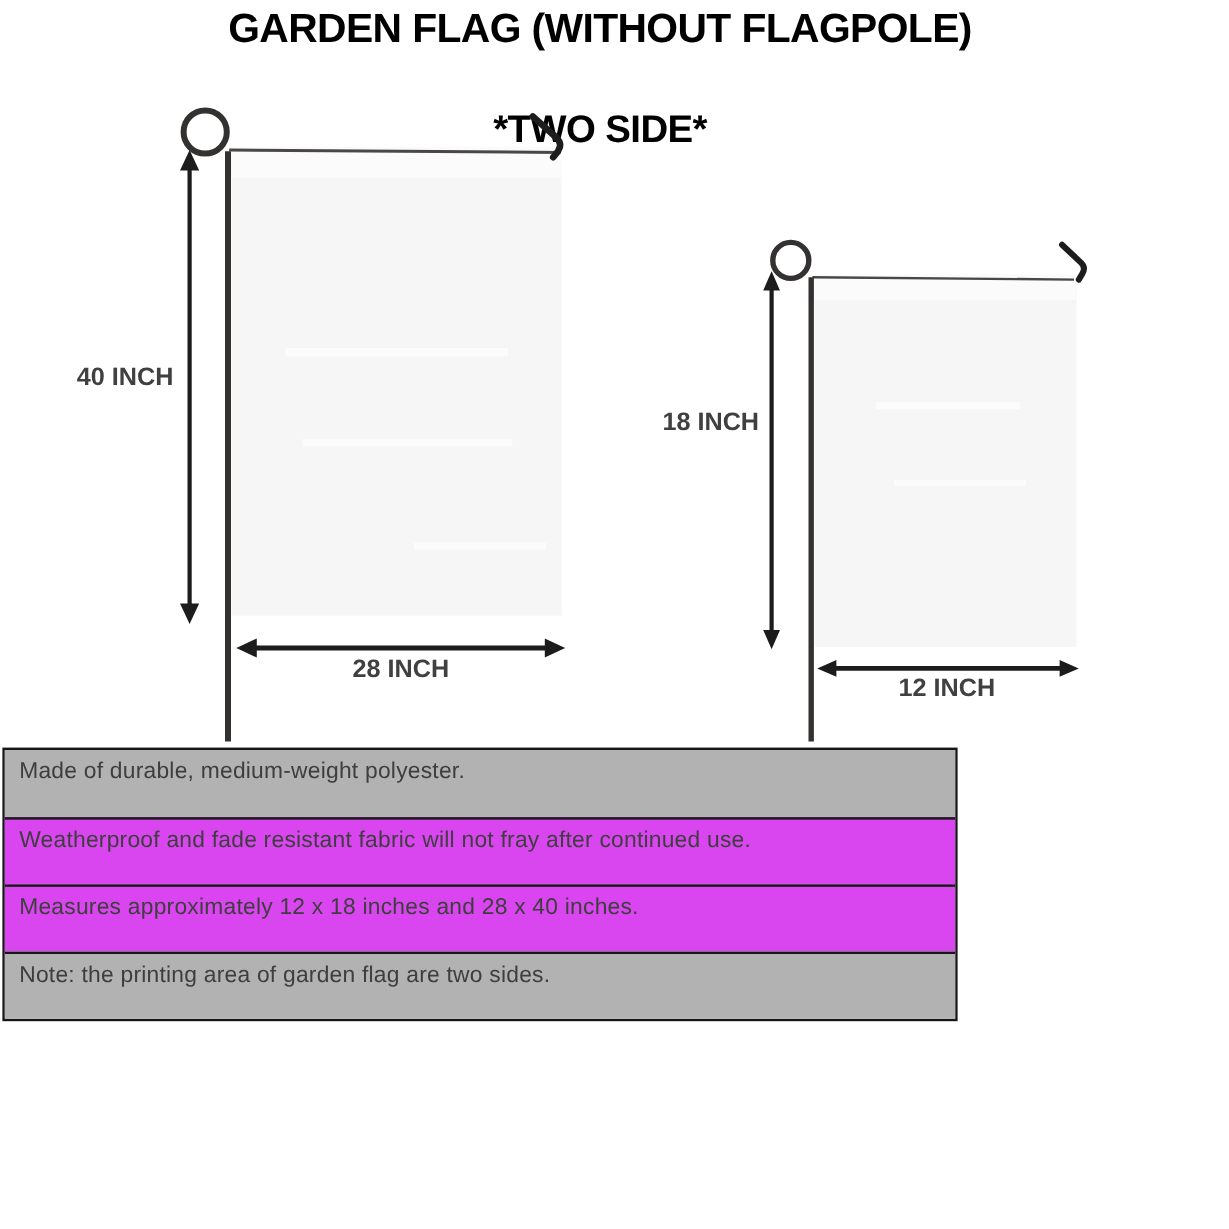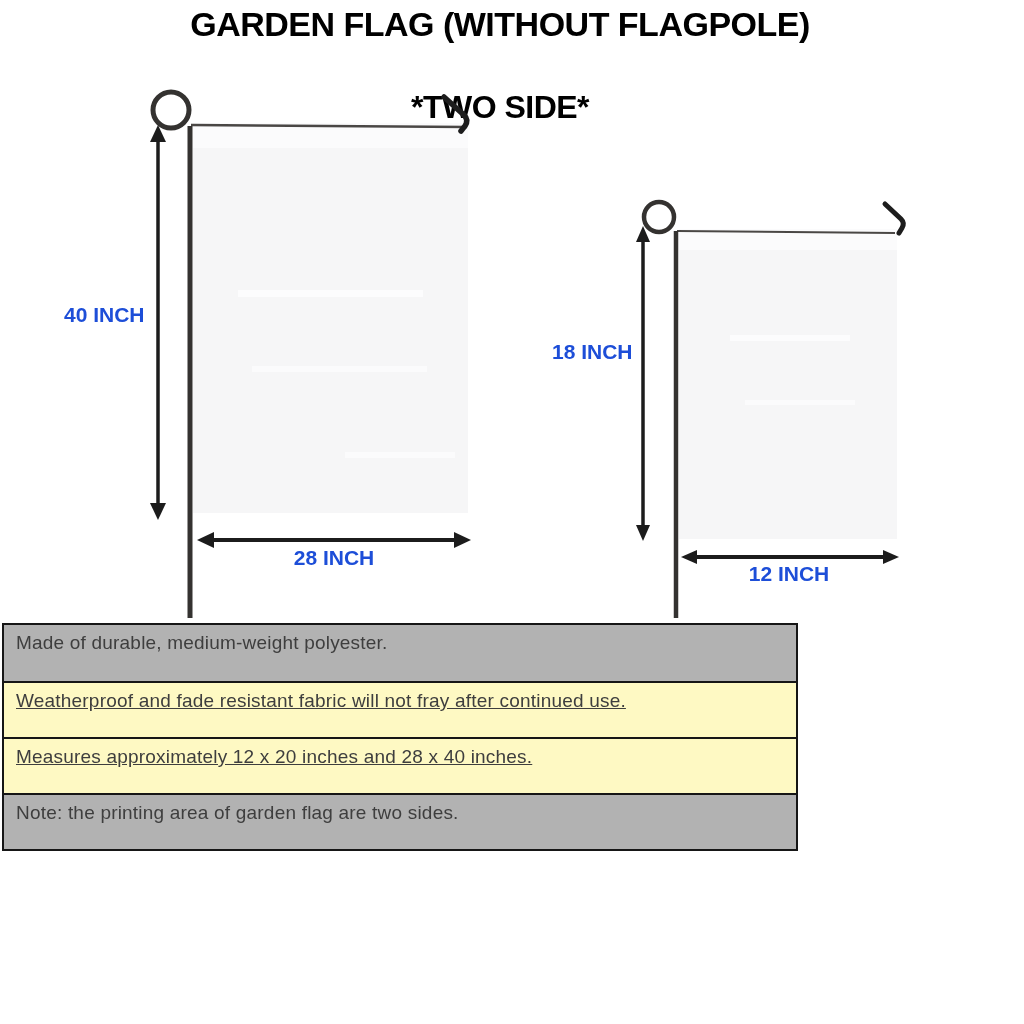--- a/index.html
+++ b/index.html
@@ -41,21 +41,21 @@
     position: absolute;
     top: 0;
     left: 0;
     width: 1024px;
     height: 1024px;
   }
   .dim-label {
     position: absolute;
     font-size: 21px;
     font-weight: 700;
-    color: #1d4ed8;
+    color: #404040;
     white-space: nowrap;
   }
   .dim-label.centered {
     text-align: center;
   }
   .features {
     position: absolute;
     left: 2px;
     top: 623px;
     width: 792px;
@@ -67,21 +67,21 @@
     padding: 7px 8px 16px 12px;
     border-top: 2px solid #161616;
     font-size: 19px;
     color: #3e3e3e;
     letter-spacing: 0.2px;
   }
   .feature-row:first-child {
     border-top: none;
   }
   .feature-row.gray { background: #b2b2b2; }
-  .feature-row.white { background: #fef9c3; text-decoration: underline; }
+  .feature-row.white { background: #d946ef; }
 </style>
 </head>
 <body>
 
 <div class="canvas">
 
   <div class="title-block">
     <div class="title-line1">GARDEN FLAG (WITHOUT FLAGPOLE)</div>
     <div class="title-line2">*TWO SIDE*</div>
   </div>
@@ -142,20 +142,20 @@
   <div class="dim-label centered" style="left:719px; top:562px; width:140px;">12 INCH</div>
 
   <div class="features">
     <div class="feature-row gray">
       <span>Made of durable, medium-weight polyester.</span>
     </div>
     <div class="feature-row white">
       <span>Weatherproof and fade resistant fabric will not fray after continued use.</span>
     </div>
     <div class="feature-row white">
-      <span>Measures approximately 12 x 20 inches and 28 x 40 inches.</span>
+      <span>Measures approximately 12 x 18 inches and 28 x 40 inches.</span>
     </div>
     <div class="feature-row gray">
       <span>Note: the printing area of garden flag are two sides.</span>
     </div>
   </div>
 
 </div>
 
 </body></html>

